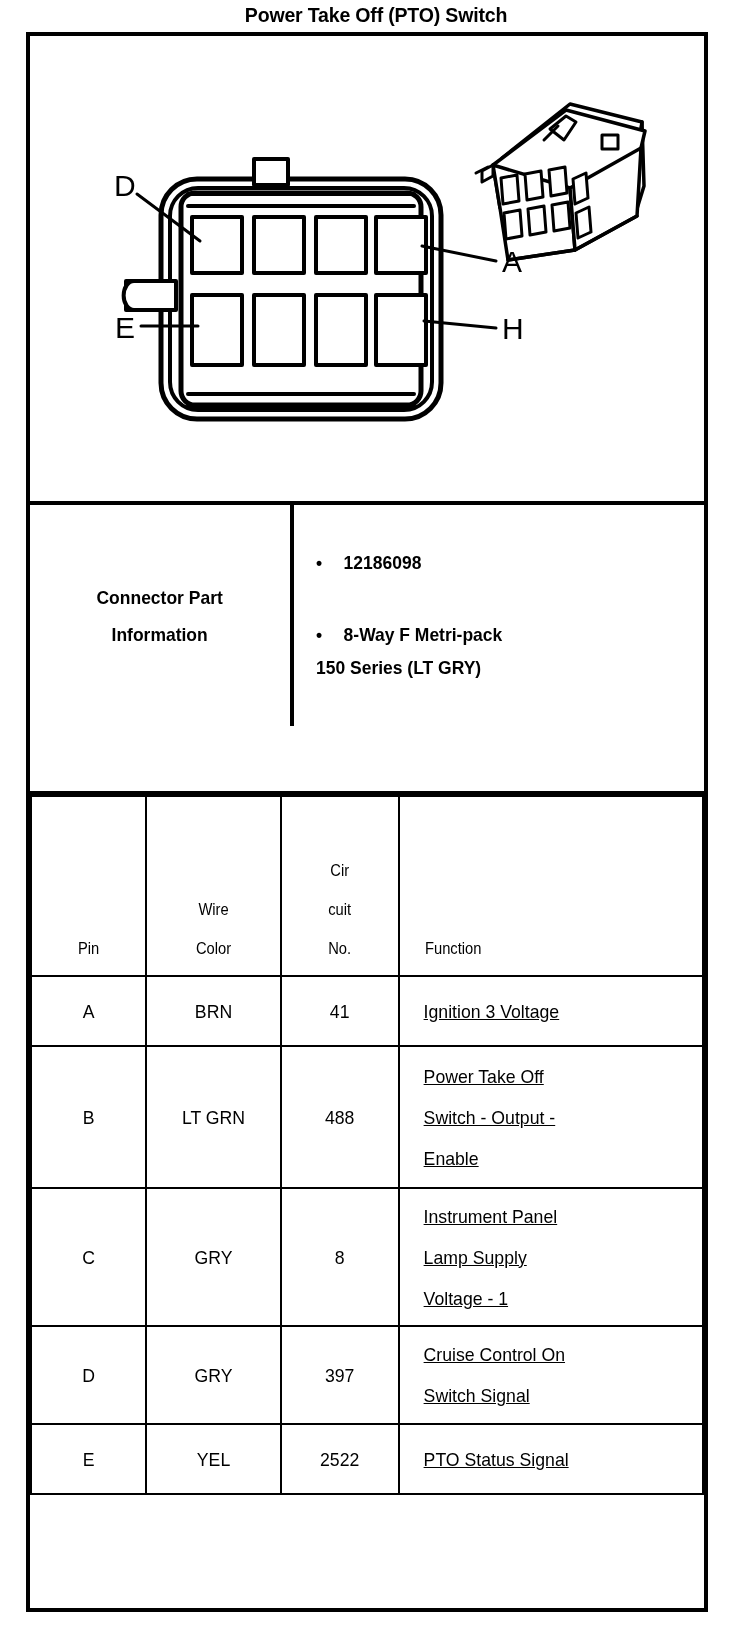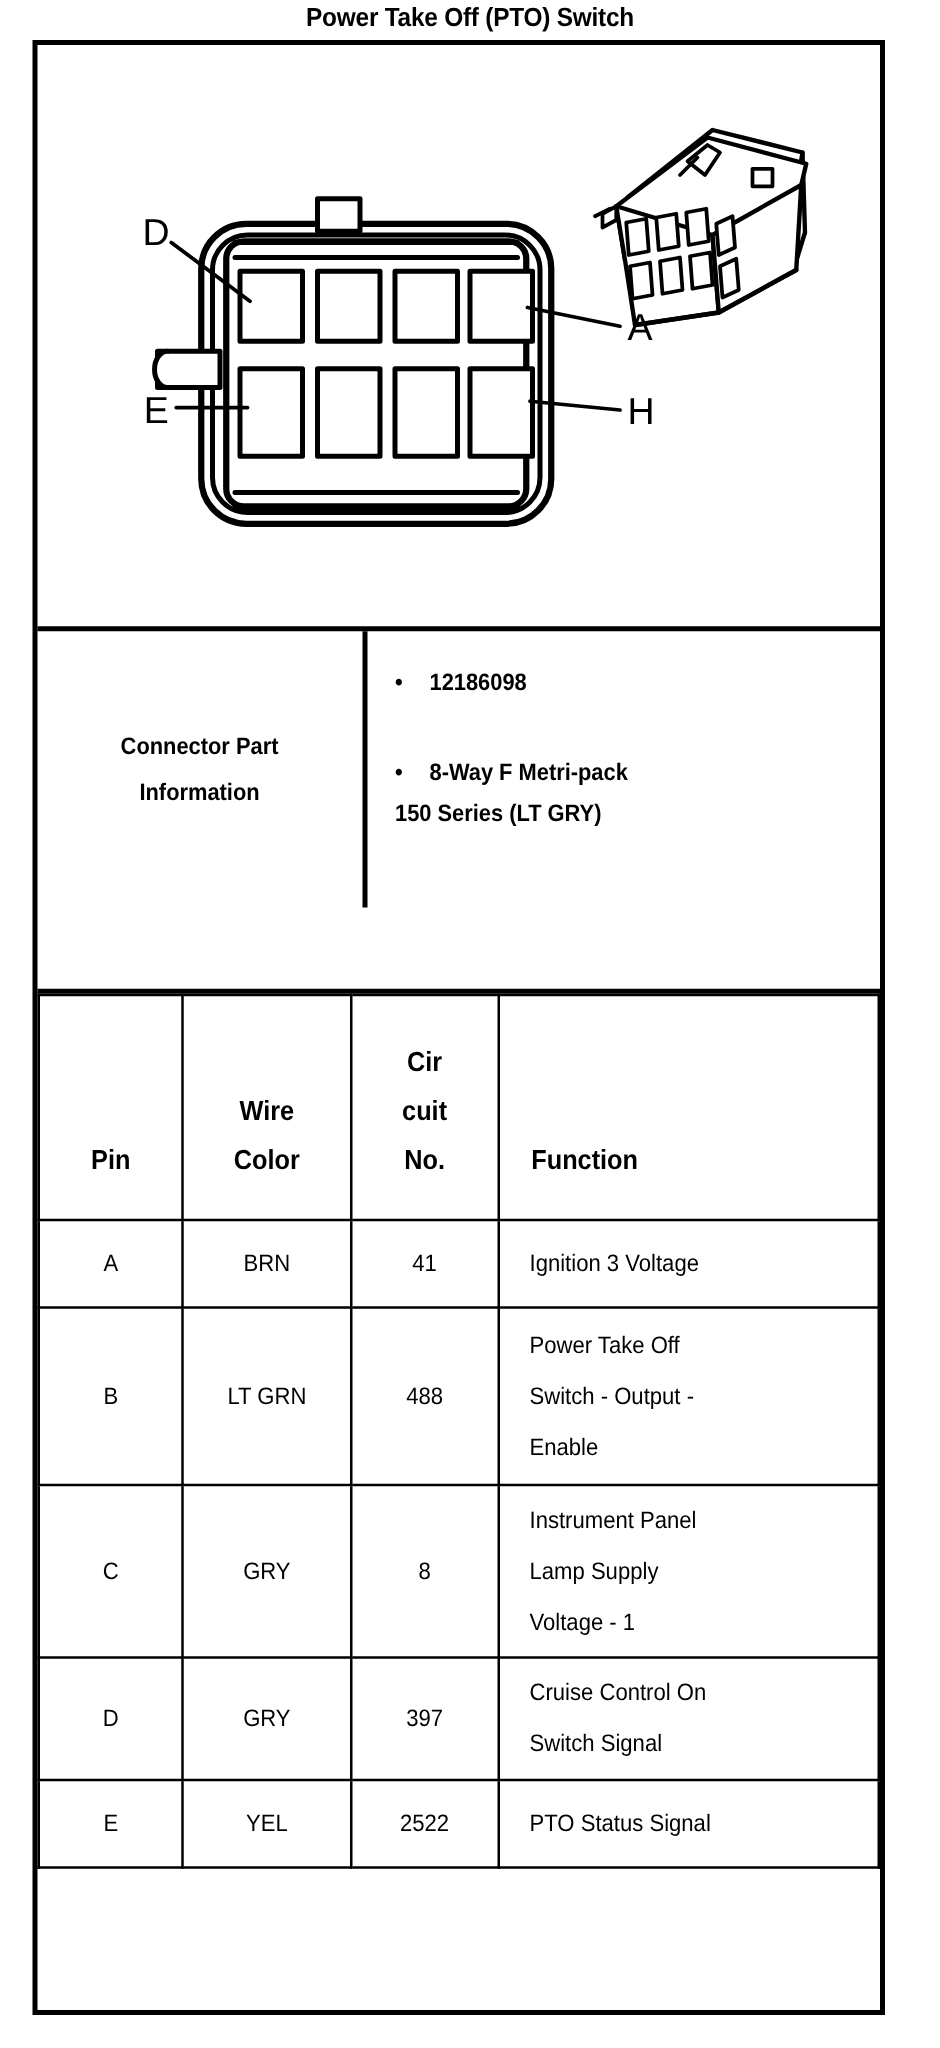--- a/index.html
+++ b/index.html
@@ -42,21 +42,21 @@
     position:absolute;left:0;top:0;width:264px;height:221px;
     box-sizing:border-box;border-right:4px solid #000;
     display:flex;align-items:center;justify-content:center;
   }
   .cpi-label{
     text-align:center;font-size:19px;font-weight:bold;line-height:37px;
     transform:scaleX(0.92);
   }
   .cpi-value-cell{
     position:absolute;left:264px;top:0;width:410px;height:286px;
-    box-sizing:border-box;padding:26px 0 0 22px;
+    box-sizing:border-box;padding:42px 0 0 22px;
   }
   .bullet-line{
     position:relative;font-size:19px;font-weight:bold;line-height:32px;
     transform:scaleX(0.92);transform-origin:left top;
   }
   .bullet-line .dot{
     display:inline-block;width:30px;font-size:19px;
   }
   .bullet-line.second{margin-top:40px;}
   .bullet-cont{
@@ -67,39 +67,39 @@
   
   .pin-table{
     position:absolute;left:0;top:759px;width:674px;
     border-collapse:collapse;table-layout:fixed;
   }
   .pin-table td,.pin-table th{
     border:2px solid #000;box-sizing:border-box;
     vertical-align:middle;text-align:center;padding:0;
   }
   .pin-table thead th{
-    height:180px;font-size:22px;font-weight:bold;line-height:39px;
-    vertical-align:bottom;padding-bottom:28px;
+    height:180px;font-size:16px;font-weight:normal;line-height:39px;
+    vertical-align:bottom;padding-bottom:7px;
   }
   .pin-table thead th span{display:block;transform:scaleX(0.92);}
   .pin-table tbody td{
     font-size:19px;font-weight:normal;line-height:41px;
   }
   .pin-table tbody td span{display:block;transform:scaleX(0.93);}
   .col-pin{width:111px;}
   .col-color{width:130px;}
   .col-circuit{width:113px;}
   .col-function{width:293px;text-align:left;}
   .col-function span{padding-left:14px;text-align:left;}
   .r-h1{height:70px;}
   .r-h2{height:142px;}
   .r-h3{height:138px;}
   .r-h4{height:98px;}
   .r-h5{height:70px;}
-  .fn-cell{text-align:left;}
+  .fn-cell{text-align:left;text-decoration:underline;}
 </style>
 </head>
 <body>
 
 <div class="page">
 
   <div class="title">Power Take Off (PTO) Switch</div>
 
   <div class="frame">
 

